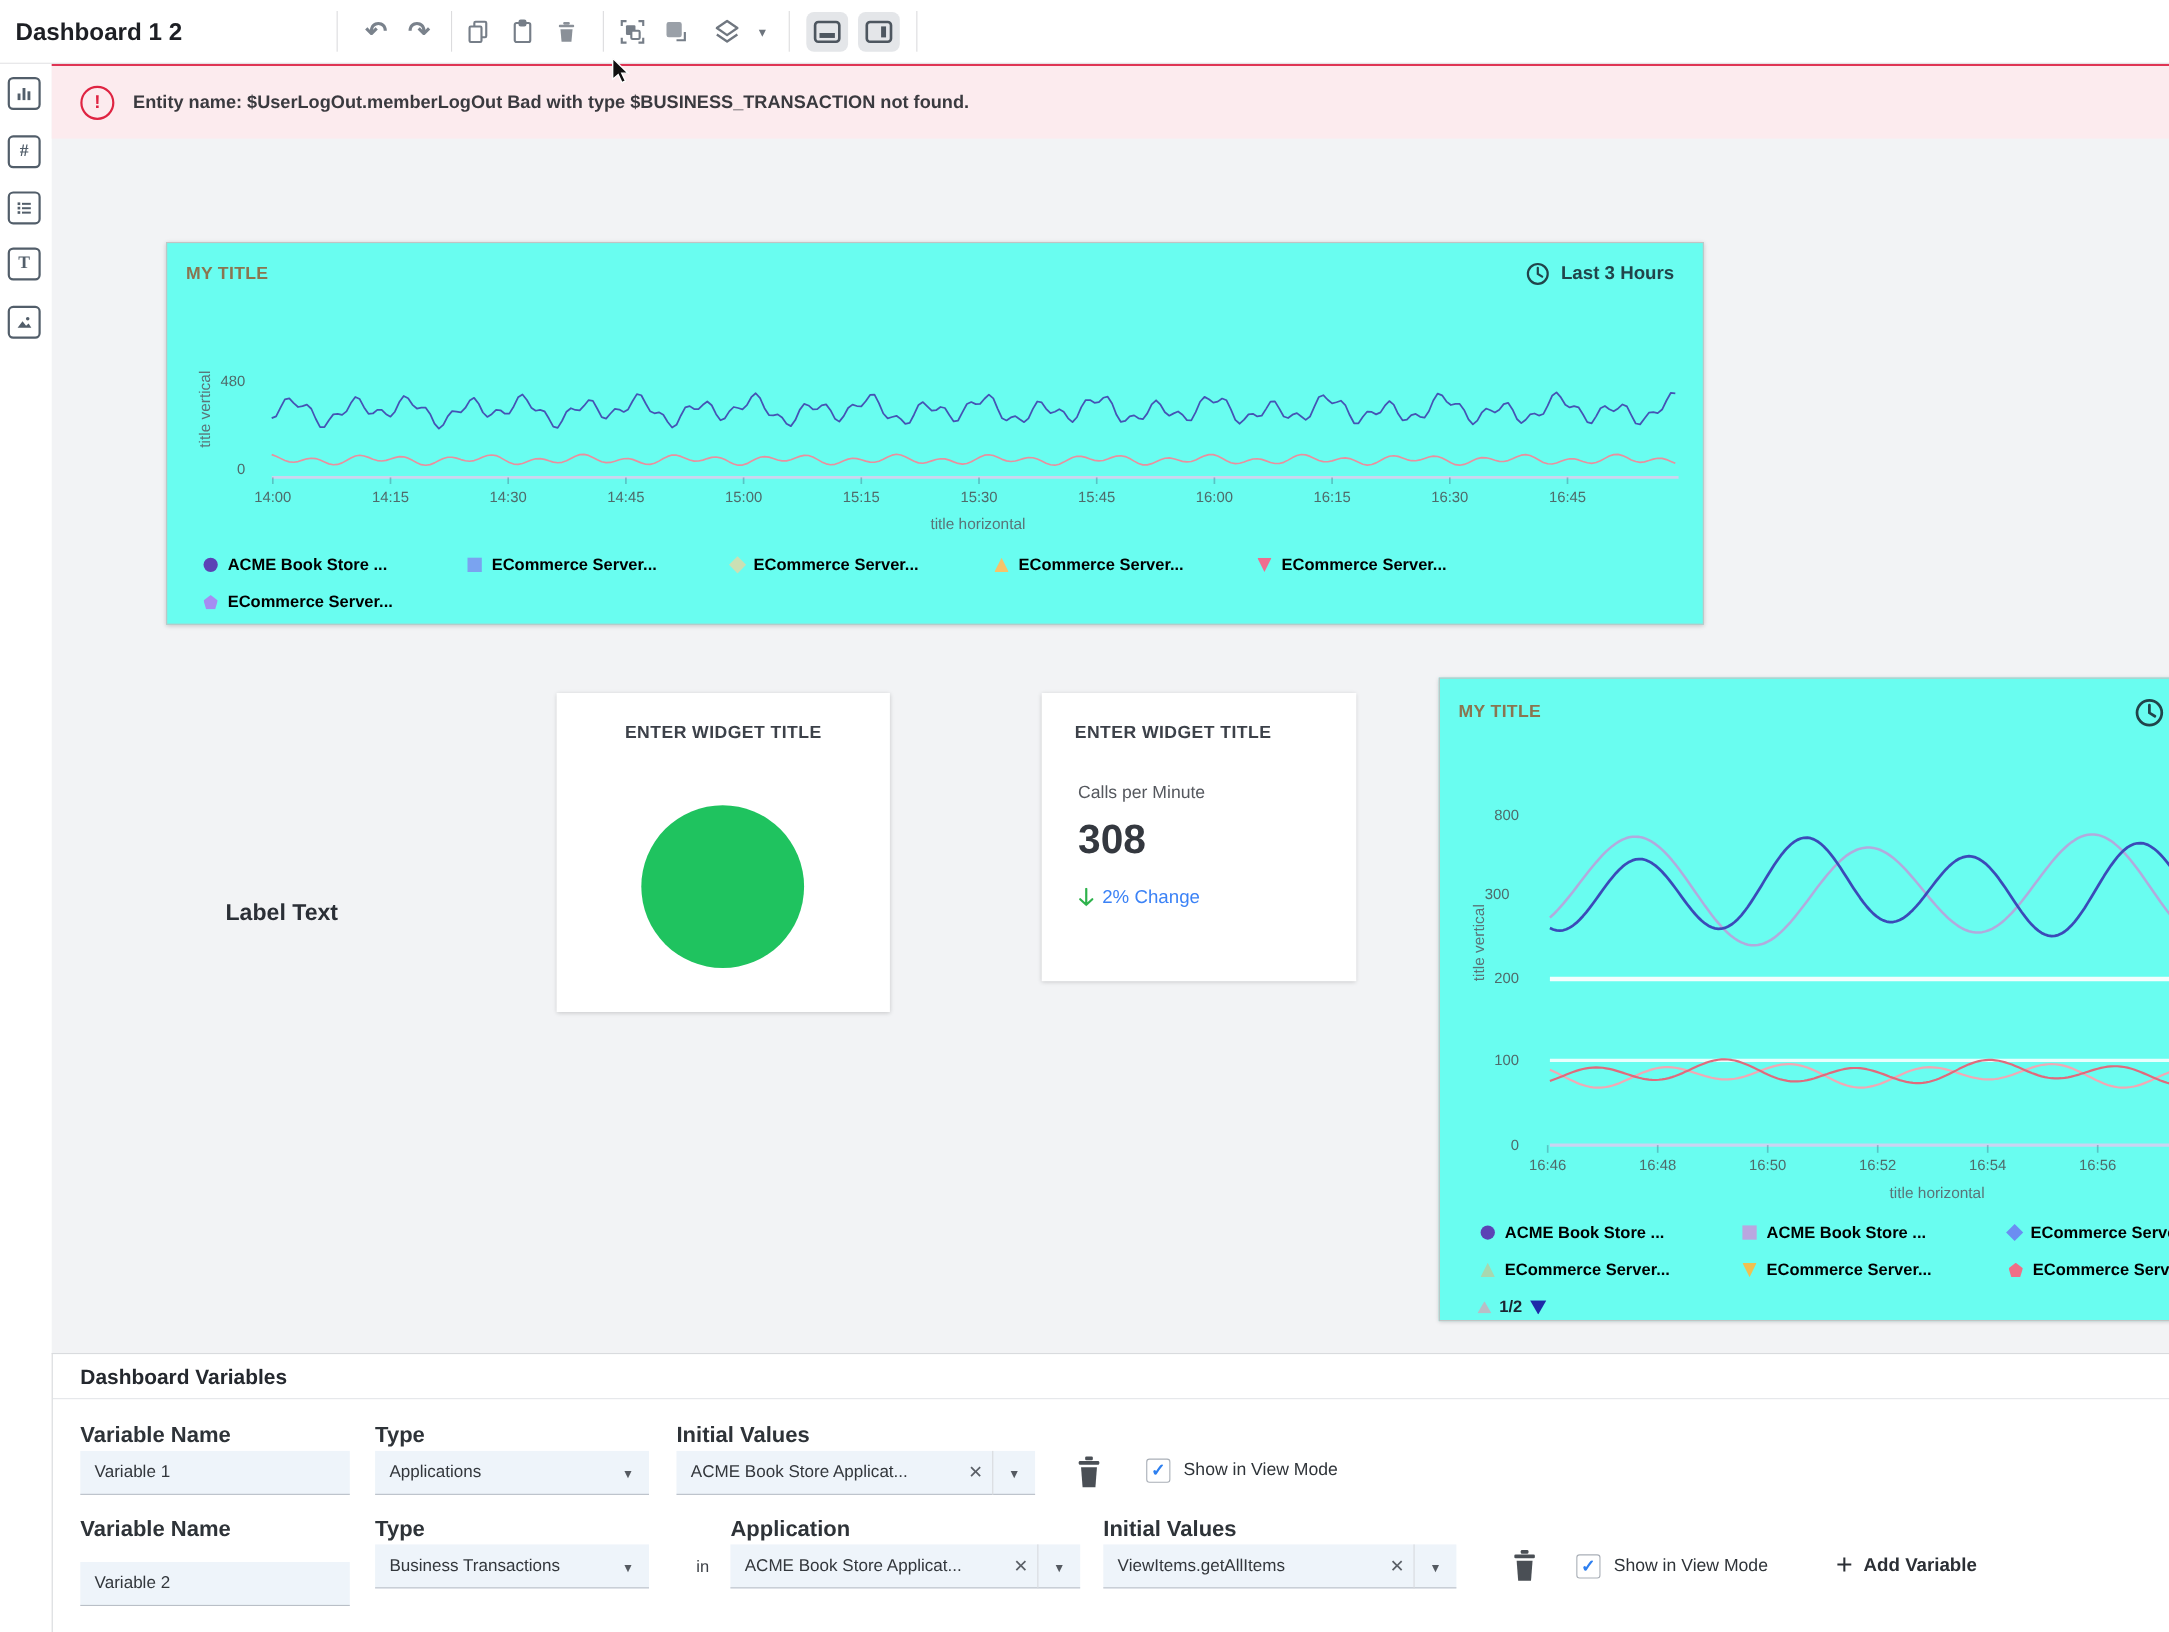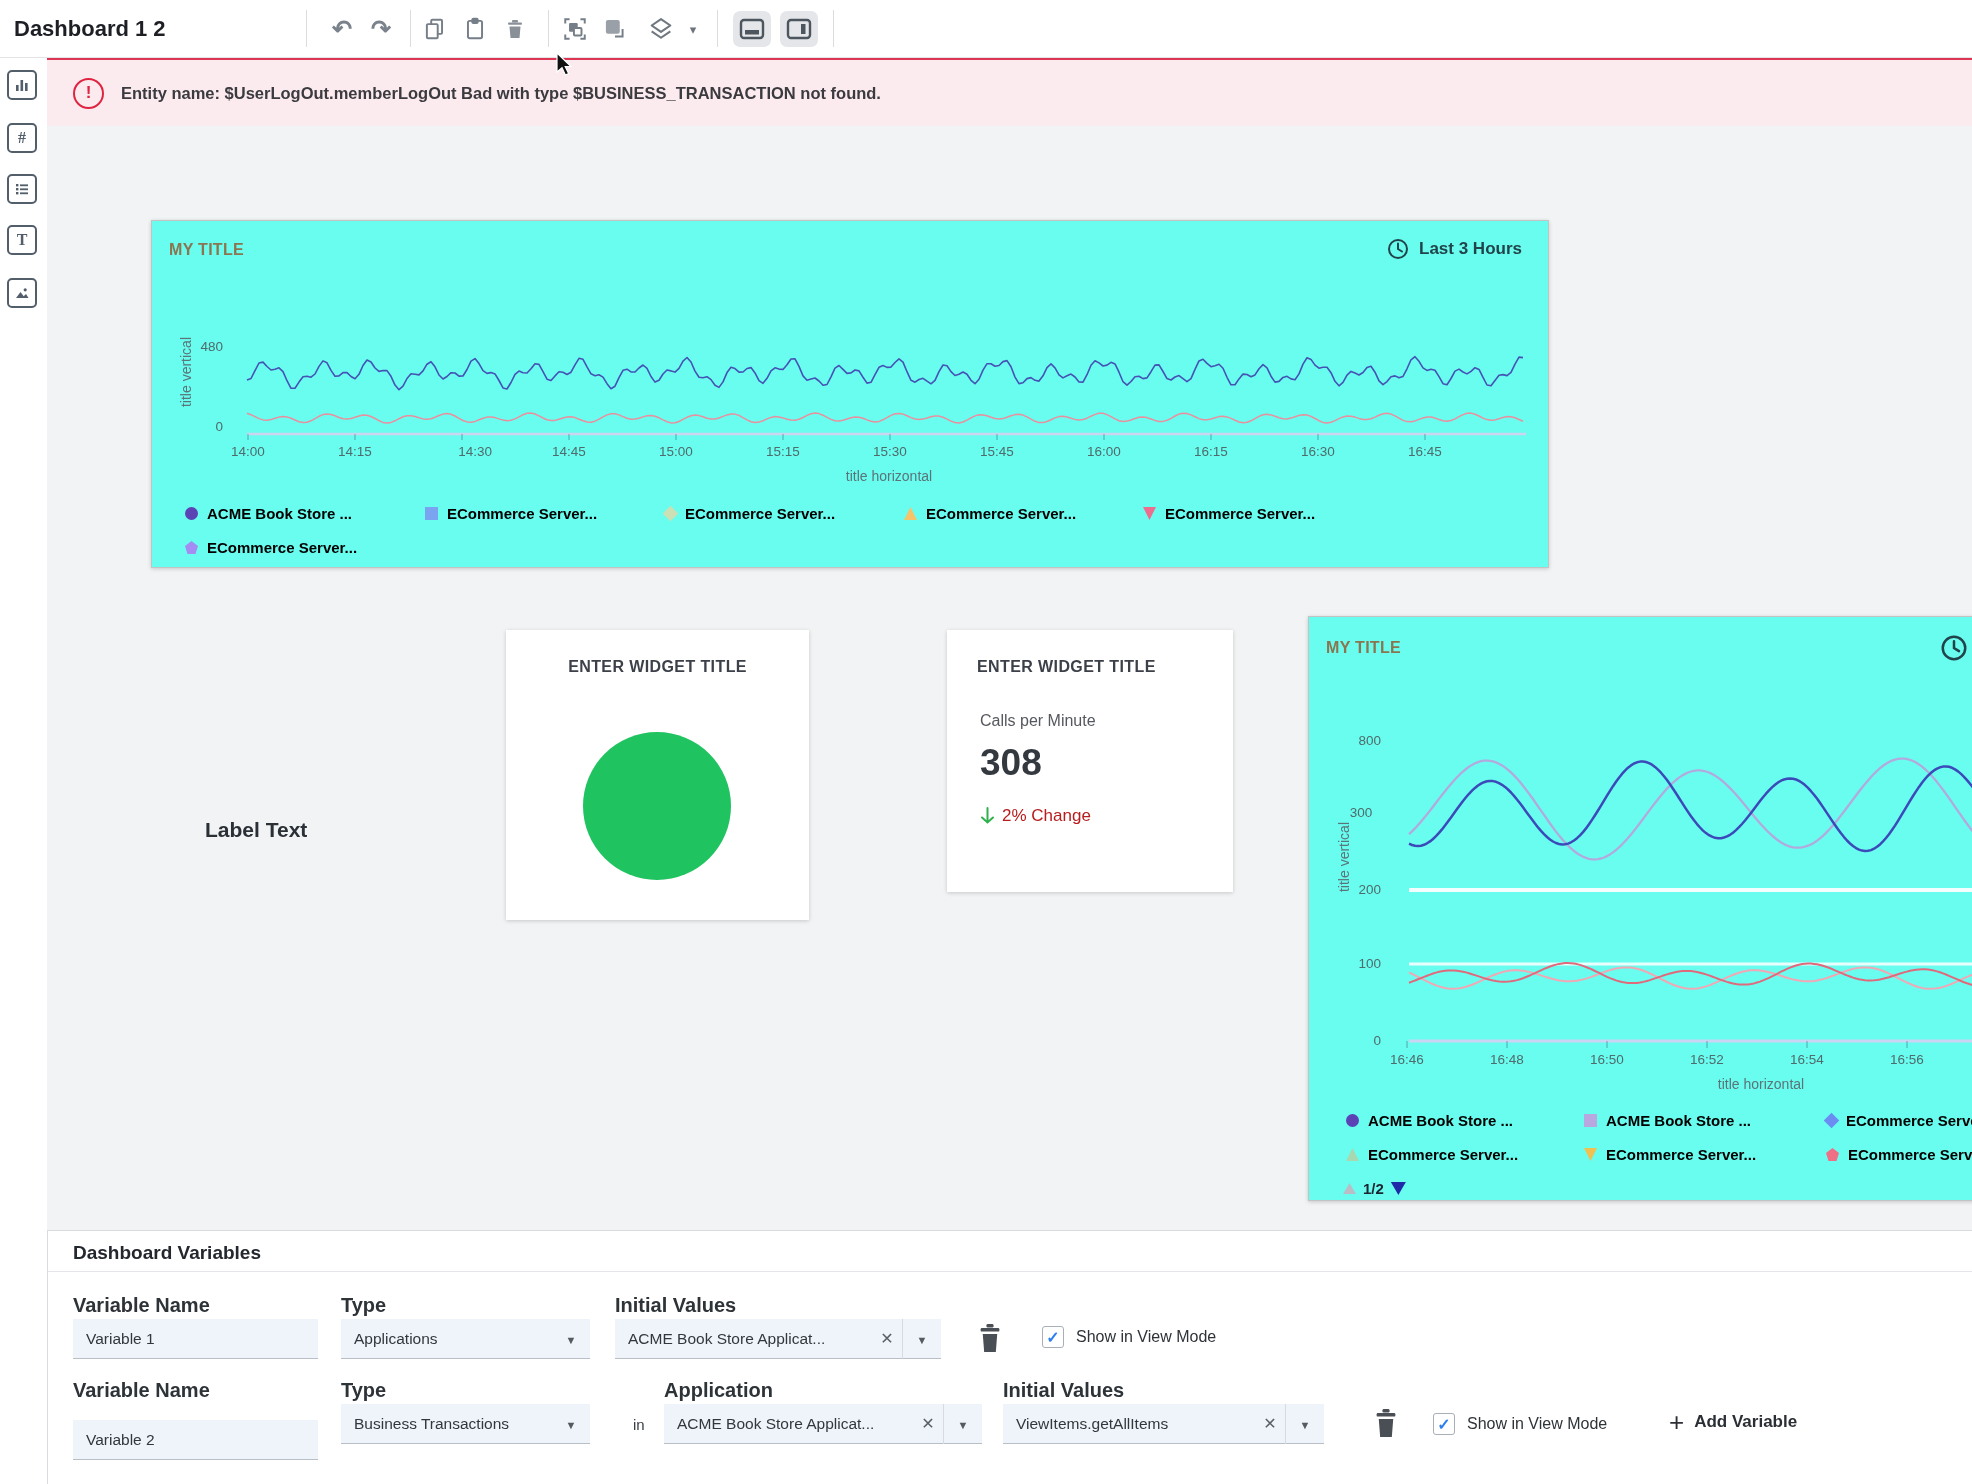--- a/index.html
+++ b/index.html
@@ -222,21 +222,21 @@
       <line x1="1166" y1="213" x2="1166" y2="219" stroke="rgba(60,110,130,0.4)" stroke-width="1.5"></line>
       <line x1="1273" y1="213" x2="1273" y2="219" stroke="rgba(60,110,130,0.4)" stroke-width="1.5"></line>
       <path d="M95.0 159.1L99.0 157.5L103.0 149.6L107.0 142.0L111.0 141.1L115.0 145.5L119.0 149.0L123.0 148.2L127.0 146.8L131.0 150.6L135.0 159.7L139.0 167.3L143.0 167.2L147.0 161.1L151.0 155.7L155.0 155.2L159.0 156.2L163.0 153.0L167.0 145.4L171.0 139.9L175.0 141.8L179.0 149.4L183.0 155.2L187.0 154.9L191.0 151.6L195.0 151.6L199.0 155.5L203.0 157.8L207.0 153.3L211.0 144.5L215.0 139.0L219.0 141.0L223.0 147.0L227.0 150.4L231.0 149.5L235.0 149.6L239.0 155.3L243.0 164.1L247.0 168.7L251.0 165.2L255.0 157.5L259.0 152.8L263.0 153.2L267.0 153.9L271.0 149.9L275.0 143.2L279.0 140.7L283.0 145.8L287.0 154.0L291.0 158.0L295.0 155.5L299.0 151.7L303.0 152.0L307.0 155.1L311.0 155.0L315.0 148.5L319.0 140.2L323.0 137.6L327.0 142.6L331.0 149.6L335.0 152.4L339.0 151.6L343.0 152.9L347.0 159.5L351.0 166.9L355.0 168.0L359.0 161.5L363.0 153.3L367.0 150.1L371.0 151.7L375.0 152.0L379.0 147.8L383.0 142.8L387.0 143.4L391.0 150.6L395.0 158.2L399.0 159.5L403.0 154.9L407.0 150.8L411.0 151.3L415.0 153.5L419.0 151.2L423.0 143.8L427.0 137.3L431.0 138.3L435.0 145.8L439.0 152.8L443.0 154.7L447.0 153.8L451.0 156.1L455.0 162.7L459.0 167.7L463.0 165.2L467.0 156.7L471.0 149.3L475.0 148.2L479.0 150.9L483.0 151.0L487.0 147.0L491.0 144.0L495.0 147.4L499.0 155.5L503.0 161.1L507.0 159.3L511.0 153.0L515.0 149.0L519.0 149.9L523.0 151.1L527.0 147.3L531.0 140.1L535.0 136.5L539.0 141.0L543.0 150.1L547.0 156.3L551.0 156.7L555.0 155.7L559.0 158.6L563.0 164.3L567.0 166.4L571.0 160.9L575.0 151.6L579.0 146.2L583.0 147.6L587.0 151.1L591.0 151.0L595.0 147.5L599.0 146.6L603.0 151.9L607.0 159.6L611.0 162.3L615.0 157.3L619.0 149.9L623.0 146.8L627.0 148.1L631.0 148.4L635.0 143.8L639.0 138.0L643.0 137.8L647.0 145.4L651.0 154.9L655.0 159.3L659.0 158.1L663.0 157.0L667.0 160.0L671.0 164.3L675.0 163.5L679.0 155.8L683.0 147.1L687.0 144.5L691.0 148.4L695.0 152.4L699.0 151.9L703.0 149.0L707.0 149.9L711.0 156.2L715.0 162.1L719.0 161.3L723.0 153.7L727.0 146.3L731.0 144.5L735.0 146.4L739.0 146.1L743.0 141.5L747.0 137.8L751.0 141.1L755.0 150.7L759.0 159.3L763.0 161.2L767.0 158.5L771.0 157.3L775.0 160.2L779.0 162.8L783.0 159.3L787.0 150.7L791.0 144.0L795.0 144.8L799.0 150.6L803.0 154.5L807.0 153.3L811.0 151.0L815.0 153.3L819.0 159.3L823.0 162.7L827.0 158.3L831.0 149.1L835.0 142.7L839.0 142.7L843.0 145.2L847.0 144.5L851.0 140.6L855.0 139.6L859.0 145.8L863.0 156.1L867.0 162.6L871.0 161.7L875.0 157.6L879.0 156.6L883.0 159.3L887.0 160.1L891.0 154.8L895.0 146.6L899.0 142.9L903.0 146.9L907.0 153.8L911.0 156.9L915.0 154.8L919.0 153.1L923.0 156.0L927.0 160.9L931.0 161.1L935.0 153.7L939.0 144.2L943.0 139.8L947.0 141.9L951.0 145.0L955.0 144.1L959.0 141.3L963.0 142.9L967.0 151.2L971.0 160.7L975.0 164.2L979.0 160.5L983.0 155.7L987.0 155.2L991.0 157.6L995.0 156.9L999.0 150.7L1003.0 144.1L1007.0 143.9L1011.0 150.5L1015.0 157.6L1019.0 159.0L1023.0 156.0L1027.0 154.6L1031.0 157.6L1035.0 160.7L1039.0 157.6L1043.0 148.4L1047.0 139.9L1051.0 138.3L1055.0 142.4L1059.0 145.7L1063.0 144.7L1067.0 143.3L1071.0 147.2L1075.0 156.3L1079.0 163.8L1083.0 163.8L1087.0 157.9L1091.0 153.1L1095.0 153.5L1099.0 155.7L1103.0 153.9L1107.0 147.8L1111.0 143.6L1115.0 146.8L1119.0 155.2L1123.0 161.1L1127.0 160.4L1131.0 156.4L1135.0 155.3L1139.0 157.9L1143.0 158.7L1147.0 152.9L1151.0 143.1L1155.0 136.8L1159.0 138.4L1163.0 144.1L1167.0 147.2L1171.0 146.2L1175.0 146.2L1179.0 151.7L1183.0 160.3L1187.0 164.8L1191.0 161.4L1195.0 154.2L1199.0 150.4L1203.0 152.0L1207.0 154.0L1211.0 151.5L1215.0 146.4L1219.0 145.2L1223.0 151.2L1227.0 159.9L1231.0 163.7L1235.0 160.6L1239.0 155.8L1243.0 154.9L1247.0 156.8L1251.0 155.4L1255.0 147.8L1259.0 138.8L1263.0 135.7L1267.0 140.3L1271.0 146.9L1275.0 149.4L1279.0 148.2L1283.0 149.3L1287.0 155.6L1291.0 162.7L1295.0 163.8L1299.0 157.5L1303.0 150.1L1307.0 148.1L1311.0 151.0L1315.0 152.9L1319.0 150.3L1323.0 146.7L1327.0 148.4L1331.0 156.3L1335.0 164.0L1339.0 164.8L1343.0 159.4L1347.0 154.2L1351.0 153.6L1355.0 154.6L1359.0 151.3L1363.0 143.1L1367.0 136.1L1371.0 136.6" fill="none" stroke="#4553b4" stroke-width="1.6" stroke-linejoin="round"></path>
       <path d="M95.0 192.3L99.0 193.7L103.0 195.7L107.0 197.6L111.0 198.9L115.0 199.2L119.0 198.6L123.0 197.3L127.0 196.1L131.0 195.6L135.0 195.9L139.0 197.2L143.0 199.0L147.0 200.7L151.0 201.5L155.0 201.2L159.0 199.8L163.0 197.6L167.0 195.3L171.0 193.6L175.0 192.9L179.0 193.5L183.0 194.8L187.0 196.5L191.0 197.7L195.0 198.1L199.0 197.5L203.0 196.3L207.0 195.0L211.0 194.1L215.0 194.3L219.0 195.5L223.0 197.5L227.0 199.7L231.0 201.4L235.0 202.0L239.0 201.4L243.0 199.8L247.0 197.7L251.0 195.8L255.0 194.7L259.0 194.7L263.0 195.5L267.0 196.8L271.0 197.9L275.0 198.3L279.0 197.7L283.0 196.3L287.0 194.5L291.0 193.1L295.0 192.6L299.0 193.2L303.0 195.0L307.0 197.3L311.0 199.5L315.0 200.9L319.0 201.2L323.0 200.4L327.0 198.8L331.0 197.2L335.0 196.1L339.0 195.9L343.0 196.6L347.0 197.9L351.0 199.1L355.0 199.7L359.0 199.3L363.0 197.9L367.0 195.8L371.0 193.7L375.0 192.3L379.0 192.1L383.0 193.0L387.0 194.9L391.0 197.0L395.0 198.8L399.0 199.6L403.0 199.4L407.0 198.3L411.0 197.0L415.0 196.0L419.0 195.8L423.0 196.6L427.0 198.2L431.0 199.8L435.0 201.0L439.0 201.2L443.0 200.2L447.0 198.2L451.0 195.9L455.0 193.9L459.0 192.7L463.0 192.8L467.0 193.9L471.0 195.6L475.0 197.2L479.0 198.2L483.0 198.1L487.0 197.3L491.0 195.9L495.0 194.8L499.0 194.5L503.0 195.2L507.0 196.8L511.0 198.9L515.0 200.8L519.0 201.9L523.0 201.8L527.0 200.5L531.0 198.4L535.0 196.3L539.0 194.7L543.0 194.1L547.0 194.6L551.0 195.8L555.0 197.2L559.0 198.0L563.0 198.0L567.0 197.0L571.0 195.4L575.0 193.9L579.0 193.0L583.0 193.1L587.0 194.4L591.0 196.6L595.0 198.9L599.0 200.7L603.0 201.5L607.0 201.1L611.0 199.7L615.0 197.9L619.0 196.4L623.0 195.6L627.0 195.9L631.0 196.9L635.0 198.2L639.0 199.1L643.0 199.2L647.0 198.3L651.0 196.5L655.0 194.4L659.0 192.8L663.0 192.0L667.0 192.6L671.0 194.2L675.0 196.3L679.0 198.4L683.0 199.8L687.0 200.1L691.0 199.3L695.0 198.0L699.0 196.7L703.0 196.0L707.0 196.2L711.0 197.3L715.0 198.9L719.0 200.3L723.0 200.9L727.0 200.4L731.0 198.8L735.0 196.6L739.0 194.4L743.0 192.8L747.0 192.4L751.0 193.1L755.0 194.7L759.0 196.6L763.0 198.0L767.0 198.5L771.0 198.1L775.0 197.0L779.0 195.7L783.0 194.9L787.0 195.1L791.0 196.3L795.0 198.1L799.0 200.1L803.0 201.5L807.0 201.9L811.0 201.0L815.0 199.1L819.0 196.9L823.0 194.9L827.0 193.8L831.0 193.9L835.0 194.8L839.0 196.3L843.0 197.5L847.0 198.0L851.0 197.6L855.0 196.3L859.0 194.8L863.0 193.6L867.0 193.3L871.0 194.1L875.0 195.9L879.0 198.2L883.0 200.3L887.0 201.6L891.0 201.6L895.0 200.5L899.0 198.7L903.0 196.9L907.0 195.6L911.0 195.3L915.0 196.0L919.0 197.2L923.0 198.4L927.0 198.9L931.0 198.5L935.0 197.2L939.0 195.2L943.0 193.4L947.0 192.3L951.0 192.3L955.0 193.6L959.0 195.6L963.0 197.9L967.0 199.7L971.0 200.5L975.0 200.1L979.0 199.0L983.0 197.5L987.0 196.3L991.0 196.0L995.0 196.6L999.0 198.0L1003.0 199.4L1007.0 200.4L1011.0 200.4L1015.0 199.3L1019.0 197.3L1023.0 195.0L1027.0 193.1L1031.0 192.2L1035.0 192.5L1039.0 193.9L1043.0 195.8L1047.0 197.6L1051.0 198.7L1055.0 198.8L1059.0 198.0L1063.0 196.7L1067.0 195.6L1071.0 195.2L1075.0 195.9L1079.0 197.4L1083.0 199.3L1087.0 201.0L1091.0 201.8L1095.0 201.3L1099.0 199.8L1103.0 197.6L1107.0 195.4L1111.0 193.8L1115.0 193.3L1119.0 193.9L1123.0 195.3L1127.0 196.8L1131.0 197.8L1135.0 197.9L1139.0 197.1L1143.0 195.8L1147.0 194.4L1151.0 193.7L1155.0 194.0L1159.0 195.4L1163.0 197.5L1167.0 199.7L1171.0 201.4L1175.0 201.9L1179.0 201.2L1183.0 199.6L1187.0 197.6L1191.0 195.9L1195.0 195.0L1199.0 195.2L1203.0 196.1L1207.0 197.4L1211.0 198.4L1215.0 198.5L1219.0 197.7L1223.0 196.1L1227.0 194.2L1231.0 192.8L1235.0 192.3L1239.0 193.1L1243.0 194.9L1247.0 197.2L1251.0 199.4L1255.0 200.6L1259.0 200.8L1263.0 199.9L1267.0 198.4L1271.0 196.9L1275.0 196.0L1279.0 196.1L1283.0 197.1L1287.0 198.5L1291.0 199.7L1295.0 200.2L1299.0 199.5L1303.0 197.9L1307.0 195.7L1311.0 193.6L1315.0 192.3L1319.0 192.1L1323.0 193.2L1327.0 195.0L1331.0 197.1L1335.0 198.6L1339.0 199.3L1343.0 198.9L1347.0 197.7L1351.0 196.4L1355.0 195.6L1359.0 195.7L1363.0 196.8L1367.0 198.5L1371.0 200.2" fill="none" stroke="#ea8f9e" stroke-width="1.5" stroke-linejoin="round"></path>
     </svg>
   <div class="abs axis-tick" style="left:30px;top:118px;width:41px;text-align:right">480</div>
   <div class="abs axis-tick" style="left:30px;top:198px;width:41px;text-align:right">0</div>
   <div class="abs axis-label vlabel" style="left:-26px;top:143px;width:120px;text-align:center">title vertical</div>
   <div class="abs axis-tick" style="left:66px;top:223px;width:60px;text-align:center">14:00</div>
   <div class="abs axis-tick" style="left:173px;top:223px;width:60px;text-align:center">14:15</div>
-  <div class="abs axis-tick" style="left:280px;top:223px;width:60px;text-align:right">14:30</div>
+  <div class="abs axis-tick" style="left:280px;top:223px;width:60px;text-align:center">14:30</div>
   <div class="abs axis-tick" style="left:387px;top:223px;width:60px;text-align:center">14:45</div>
   <div class="abs axis-tick" style="left:494px;top:223px;width:60px;text-align:center">15:00</div>
   <div class="abs axis-tick" style="left:601px;top:223px;width:60px;text-align:center">15:15</div>
   <div class="abs axis-tick" style="left:708px;top:223px;width:60px;text-align:center">15:30</div>
   <div class="abs axis-tick" style="left:815px;top:223px;width:60px;text-align:center">15:45</div>
   <div class="abs axis-tick" style="left:922px;top:223px;width:60px;text-align:center">16:00</div>
   <div class="abs axis-tick" style="left:1029px;top:223px;width:60px;text-align:center">16:15</div>
   <div class="abs axis-tick" style="left:1136px;top:223px;width:60px;text-align:center">16:30</div>
   <div class="abs axis-tick" style="left:1243px;top:223px;width:60px;text-align:center">16:45</div>
   <div class="abs axis-label" style="left:637px;top:247px;width:200px;text-align:center">title horizontal</div>
@@ -277,21 +277,21 @@
 <div class="abs widget white-card" style="left:947px;top:630px;width:286px;height:262px">
   <div class="abs card-title" style="left:30px;top:28px">ENTER WIDGET TITLE</div>
   <div class="abs" style="left:33px;top:82px;font-size:16px;color:#55585e">Calls per Minute</div>
   <div class="abs" style="left:33px;top:112px;font-size:37px;font-weight:bold;color:#34383f">308</div>
   <div class="abs" style="left:33px;top:176px;font-size:17px;display:flex;align-items:center;gap:7px">
     <svg class="icon" width="15" height="18" viewBox="0 0 15 18">
         <g stroke="#2eb24c" stroke-width="2" fill="none" stroke-linecap="round">
           <path d="M7.5 1v14.5M2 10.5l5.5 5 5.5-5"></path>
         </g>
       </svg>
-    <span style="color:#b91c1c">2% Change</span>
+    <span style="color:#3b82f6">2% Change</span>
   </div>
 </div>
 
 <div class="abs widget cyan" style="left:1308px;top:616px;width:680px;height:585px">
   <div class="abs w-title" style="left:17px;top:22px">MY TITLE</div>
   <div class="abs" style="left:630px;top:16px">
     <svg class="icon" width="30" height="30" viewBox="0 0 24 24">
         <g fill="none" stroke="#21444a" stroke-width="2">
           <circle cx="12" cy="12" r="9"></circle>
           <path d="M12 6.5V12l4 2.5" stroke-linecap="round"></path>

